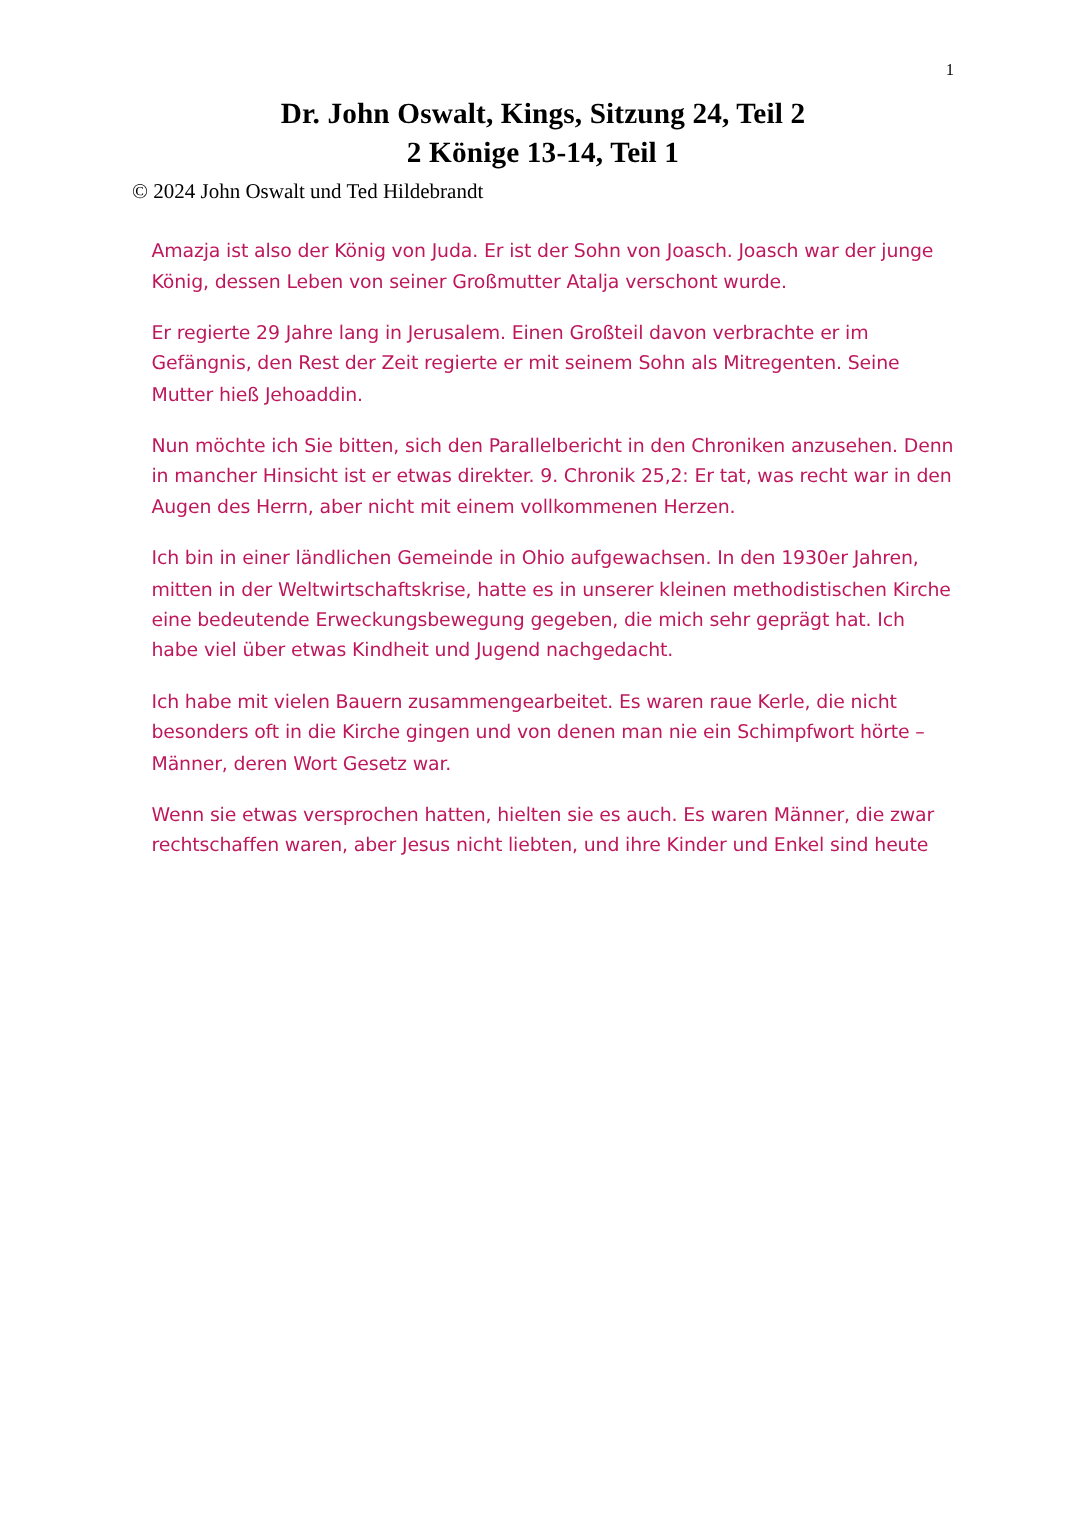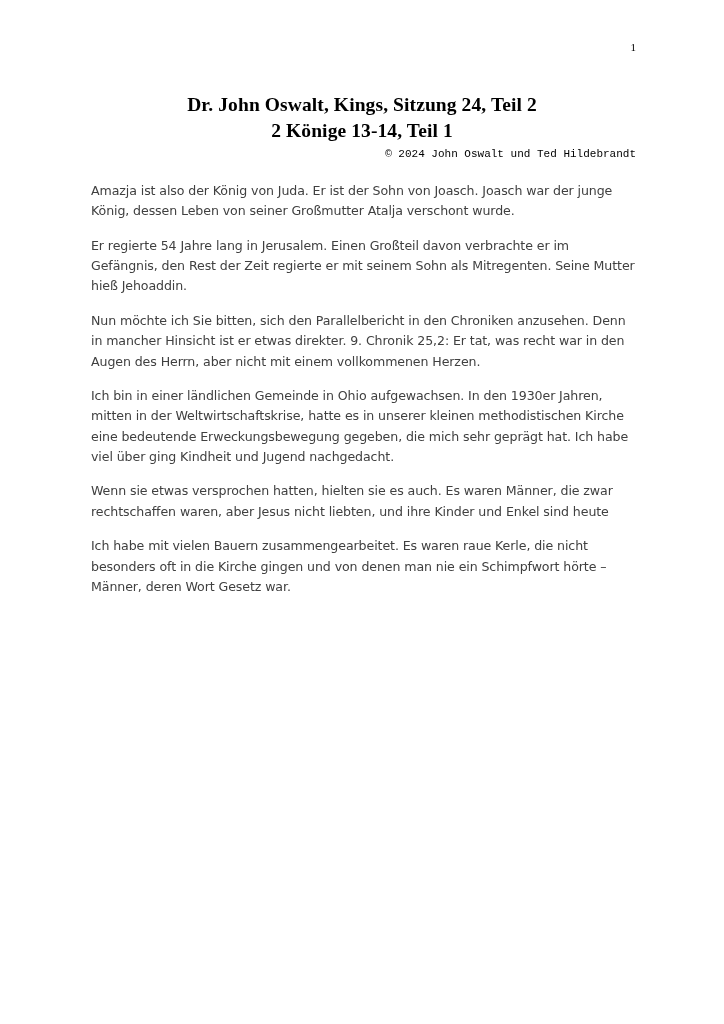--- a/index.html
+++ b/index.html
@@ -25,65 +25,65 @@
   .page-number {
     position: absolute;
     top: 42px;
     right: 88px;
     font-family: "Liberation Serif", serif;
     font-size: 11px;
     color: #000;
     line-height: 1;
   }
   .title-block {
-    margin-top: 52px;
+    margin-top: 24px;
     text-align: center;
   }
   .title-line {
     font-family: "Liberation Serif", serif;
     font-weight: bold;
     font-size: 19.5px;
     line-height: 1.33;
     letter-spacing: 0.1px;
   }
   .copyright {
-    font-family: Liberation Mono, monospace;
-    font-size: 11px;
+    font-family: Liberation Serif, serif;
+    font-size: 14px;
     line-height: 1.45;
     margin-top: 3px;
-    text-align: right;
+    text-align: left;
   }
   .body-text {
     margin-top: 18px;
   }
   .para {
     font-family: "DejaVu Sans", sans-serif;
     font-size: 12.6px;
     line-height: 1.62;
     text-align: left;
-    margin: 0 0 14px 3px;
-    color: #404040;
+    margin: 0 0 14px 13px;
+    color: #be185d;
     letter-spacing: -0.1px;
   }
 </style>
 </head>
 <body>
 
 <div class="page">
 
   <div class="page-number">1</div>
 
   <div class="title-block">
     <div class="title-line">Dr. John Oswalt, Kings, Sitzung 24, Teil 2</div>
     <div class="title-line">2 Könige 13-14, Teil 1</div>
     <div class="copyright">© 2024 John Oswalt und Ted Hildebrandt</div>
   </div>
 
   <div class="body-text">
     <p class="para">Amazja ist also der König von Juda. Er ist der Sohn von Joasch. Joasch war der junge König, dessen Leben von seiner Großmutter Atalja verschont wurde.</p>
-    <p class="para">Er regierte 54 Jahre lang in Jerusalem. Einen Großteil davon verbrachte er im Gefängnis, den Rest der Zeit regierte er mit seinem Sohn als Mitregenten. Seine Mutter hieß Jehoaddin.</p>
+    <p class="para">Er regierte 29 Jahre lang in Jerusalem. Einen Großteil davon verbrachte er im Gefängnis, den Rest der Zeit regierte er mit seinem Sohn als Mitregenten. Seine Mutter hieß Jehoaddin.</p>
     <p class="para">Nun möchte ich Sie bitten, sich den Parallelbericht in den Chroniken anzusehen. Denn in mancher Hinsicht ist er etwas direkter. 9. Chronik 25,2: Er tat, was recht war in den Augen des Herrn, aber nicht mit einem vollkommenen Herzen.</p>
-    <p class="para">Ich bin in einer ländlichen Gemeinde in Ohio aufgewachsen. In den 1930er Jahren, mitten in der Weltwirtschaftskrise, hatte es in unserer kleinen methodistischen Kirche eine bedeutende Erweckungsbewegung gegeben, die mich sehr geprägt hat. Ich habe viel über ging Kindheit und Jugend nachgedacht.</p>
+    <p class="para">Ich bin in einer ländlichen Gemeinde in Ohio aufgewachsen. In den 1930er Jahren, mitten in der Weltwirtschaftskrise, hatte es in unserer kleinen methodistischen Kirche eine bedeutende Erweckungsbewegung gegeben, die mich sehr geprägt hat. Ich habe viel über etwas Kindheit und Jugend nachgedacht.</p>
+    <p class="para">Ich habe mit vielen Bauern zusammengearbeitet. Es waren raue Kerle, die nicht besonders oft in die Kirche gingen und von denen man nie ein Schimpfwort hörte – Männer, deren Wort Gesetz war.</p>
     <p class="para">Wenn sie etwas versprochen hatten, hielten sie es auch. Es waren Männer, die zwar rechtschaffen waren, aber Jesus nicht liebten, und ihre Kinder und Enkel sind heute</p>
-    <p class="para">Ich habe mit vielen Bauern zusammengearbeitet. Es waren raue Kerle, die nicht besonders oft in die Kirche gingen und von denen man nie ein Schimpfwort hörte – Männer, deren Wort Gesetz war.</p>
   </div>
 
 </div>
 
 </body></html>

